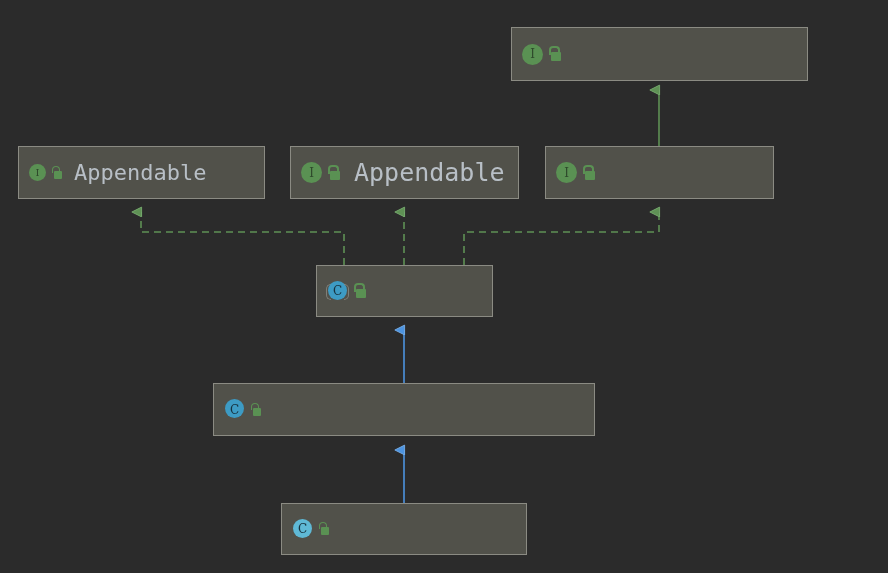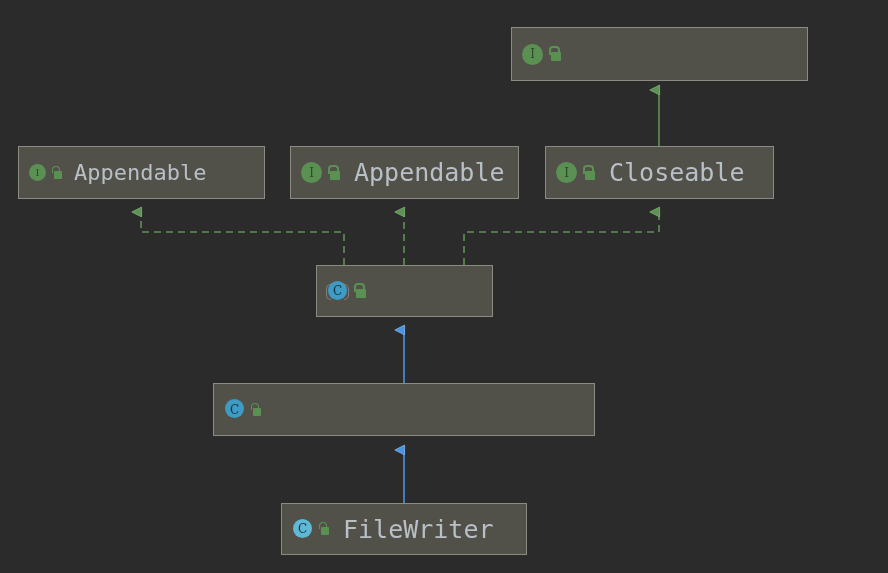--- a/index.html
+++ b/index.html
@@ -224,21 +224,20 @@
   <div class="node" style="left:545px; top:146px; width:229px; height:53px;">
     <span class="node-icons">
       <span class="ic-iface">
         <span class="glyph">I</span>
       </span>
       <span class="ic-lock">
         <span class="shackle"></span>
           <span class="body"></span>
       </span>
     </span>
-    <span class="node-label">Closeable</span>
   </div>
 
   <div class="node" style="left:316px; top:265px; width:177px; height:52px;">
     <span class="node-icons">
       <span class="ic-class">
         <span class="bracket l"></span>
         <span class="disc"></span>
         <span class="glyph">C</span>
         <span class="bracket r"></span>
       </span>
@@ -266,16 +265,15 @@
     <span class="node-icons">
       <span class="ic-class pale">
         <span class="disc"></span>
         <span class="glyph">C</span>
       </span>
       <span class="ic-lock sm">
         <span class="shackle"></span>
           <span class="body"></span>
       </span>
     </span>
-    <span class="node-label">FileWriter</span>
   </div>
 
 </div>
 
 </body></html>

